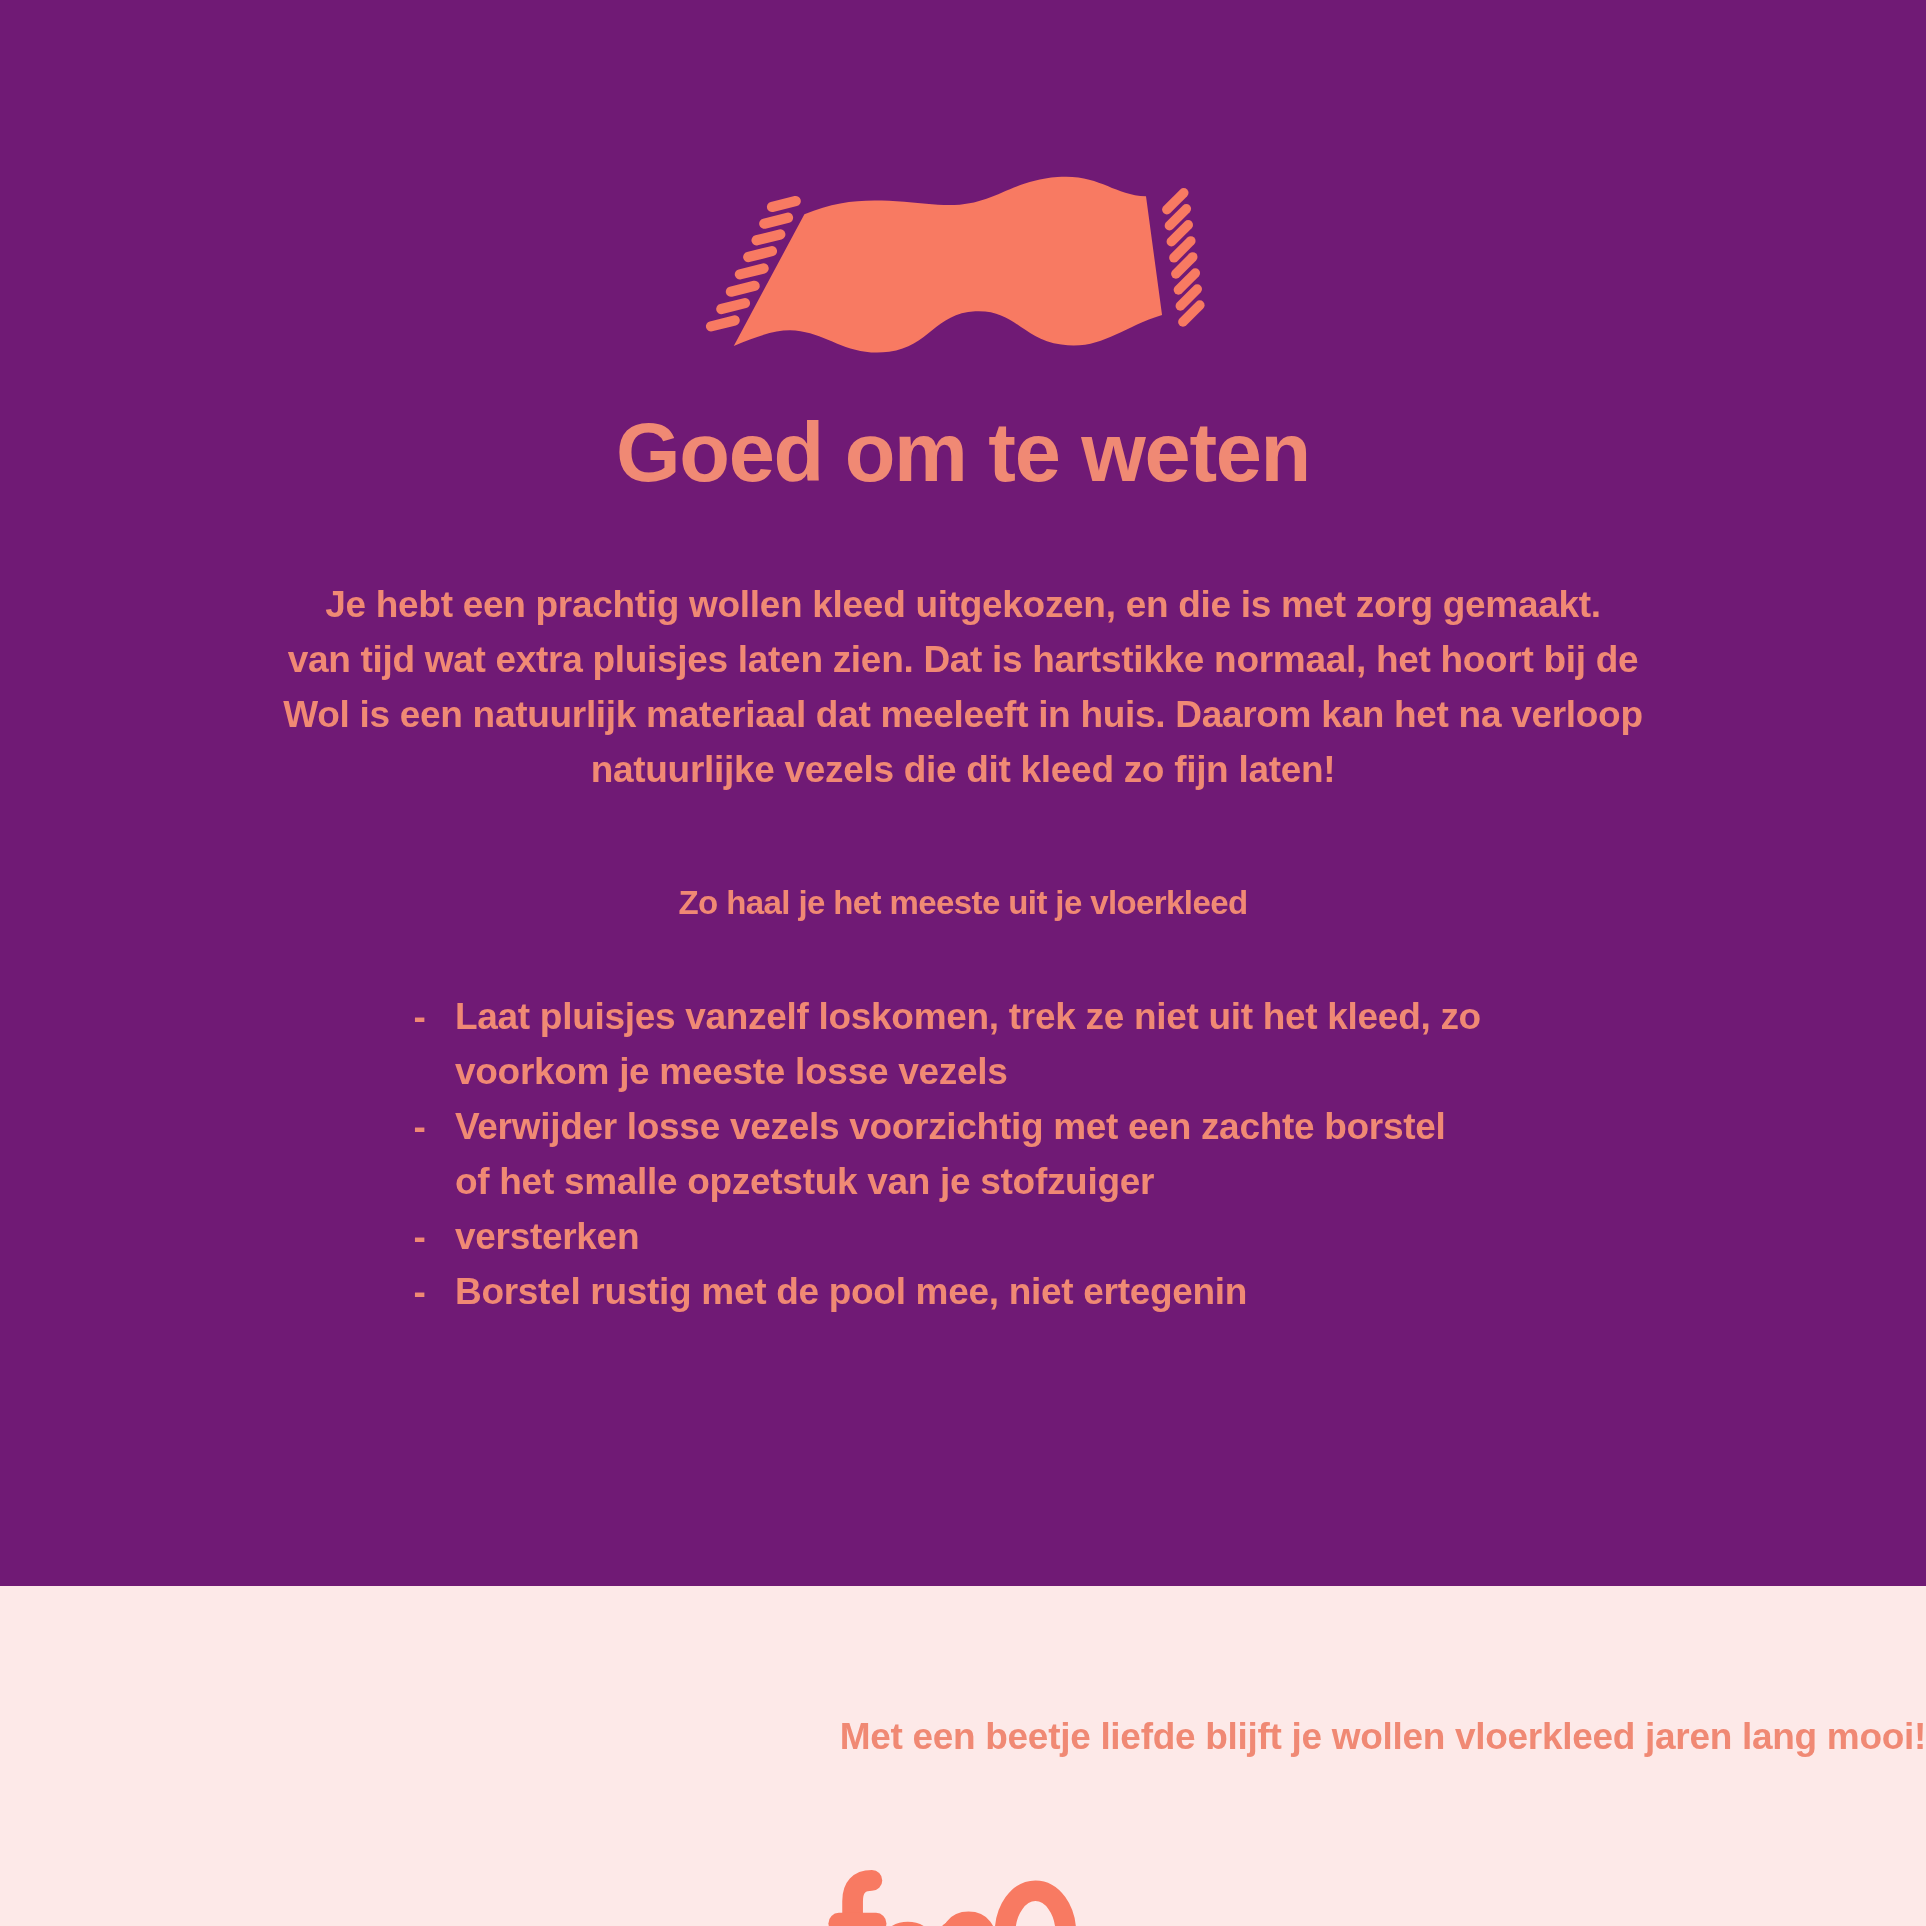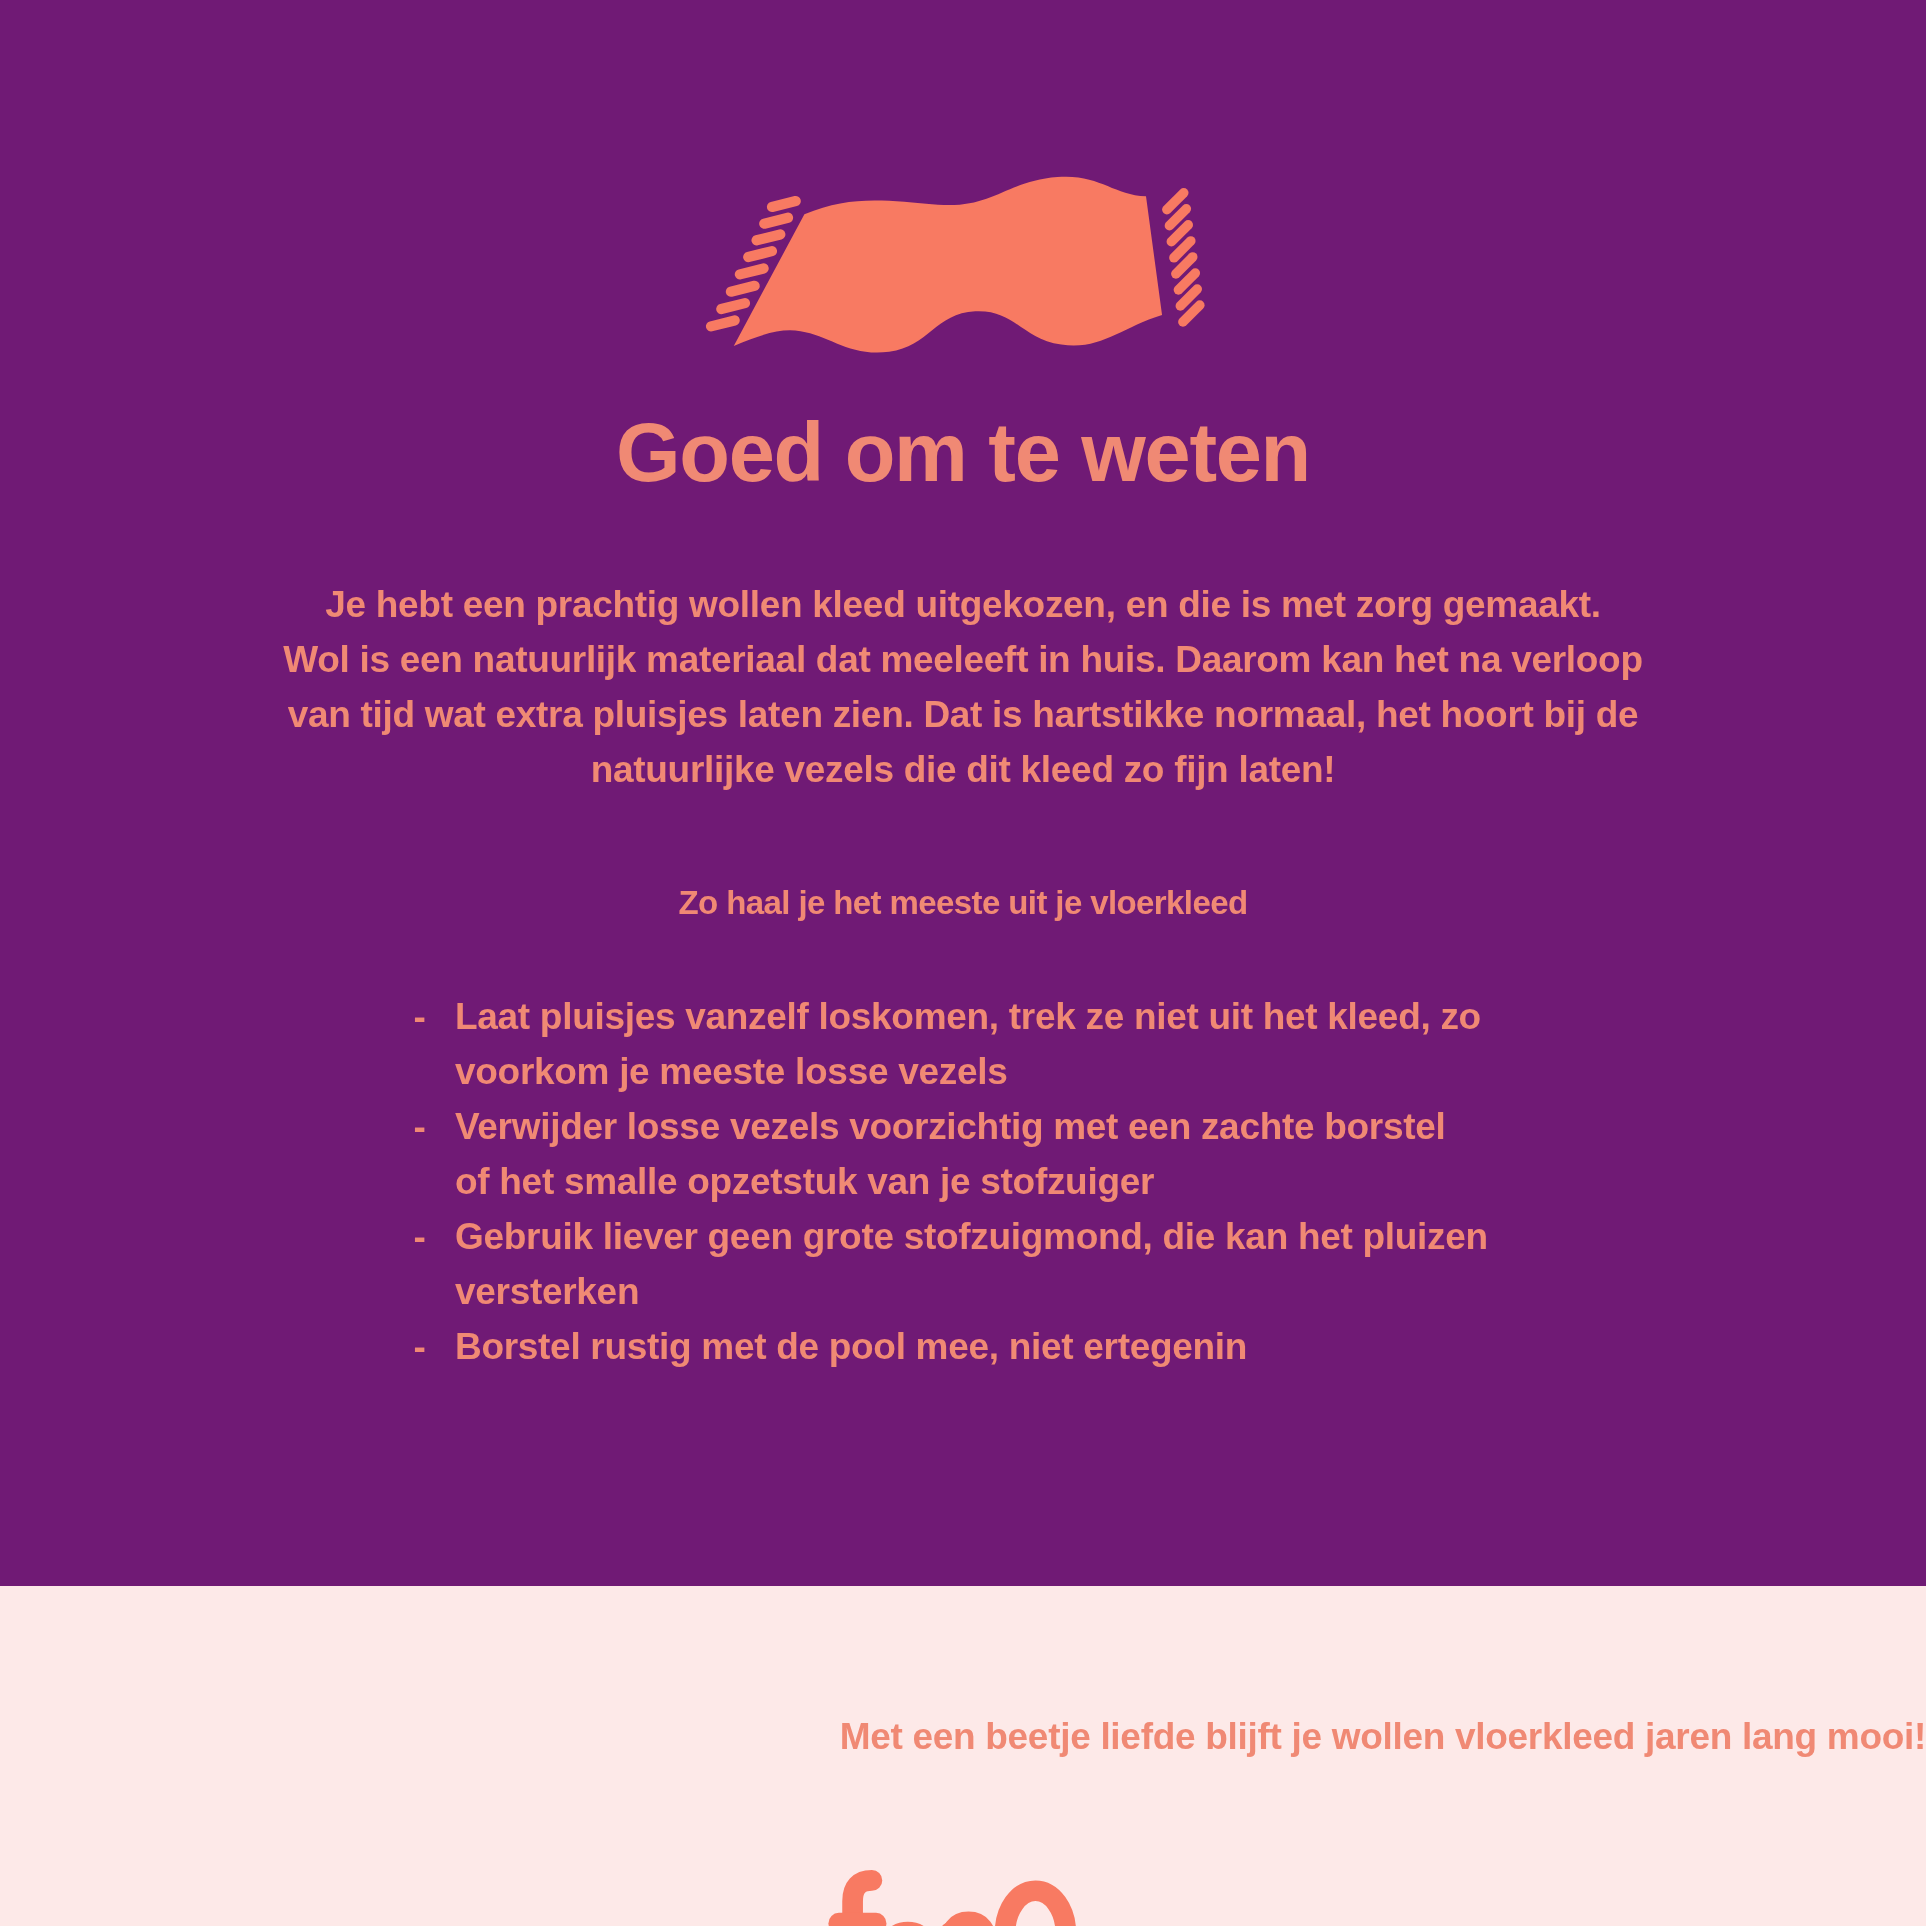--- a/index.html
+++ b/index.html
@@ -101,22 +101,22 @@
                  C 298,300 268,267 222,260
                  C 192,255 164,264 118,283
                  Z"></path>
       </g>
     </svg>
 
     <h1 class="title">Goed om te weten</h1>
 
     <div class="intro">
       <div>Je hebt een prachtig wollen kleed uitgekozen, en die is met zorg gemaakt.</div>
+      <div>van tijd wat extra pluisjes laten zien. Dat is hartstikke normaal, het hoort bij de</div>
       <div>Wol is een natuurlijk materiaal dat meeleeft in huis. Daarom kan het na verloop</div>
-      <div>van tijd wat extra pluisjes laten zien. Dat is hartstikke normaal, het hoort bij de</div>
       <div>natuurlijke vezels die dit kleed zo fijn laten!</div>
     </div>
 
     <h2 class="subheading">Zo haal je het meeste uit je vloerkleed</h2>
 
     <div class="bullets">
       <div class="bullet">
         <span class="dash">-</span>
         <div>
           <div>Laat pluisjes vanzelf loskomen, trek ze niet uit het kleed, zo</div>
@@ -126,21 +126,20 @@
       <div class="bullet">
         <span class="dash">-</span>
         <div>
           <div>Verwijder losse vezels voorzichtig met een zachte borstel</div>
           <div>of het smalle opzetstuk van je stofzuiger</div>
         </div>
       </div>
       <div class="bullet">
         <span class="dash">-</span>
         <div>
-          <div>Gebruik liever geen grote stofzuigmond, die kan het pluizen</div>
           <div>versterken</div>
         </div>
       </div>
       <div class="bullet">
         <span class="dash">-</span>
         <div>
           <div>Borstel rustig met de pool mee, niet ertegenin</div>
         </div>
       </div>
     </div>

